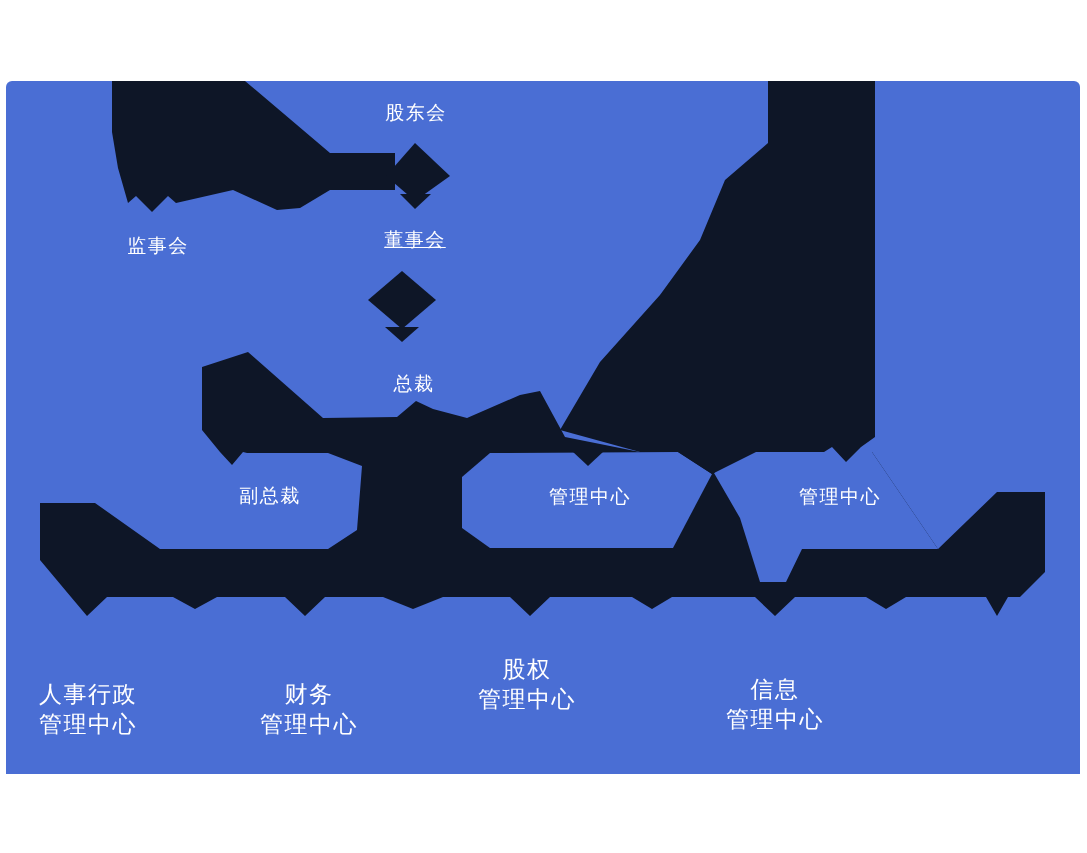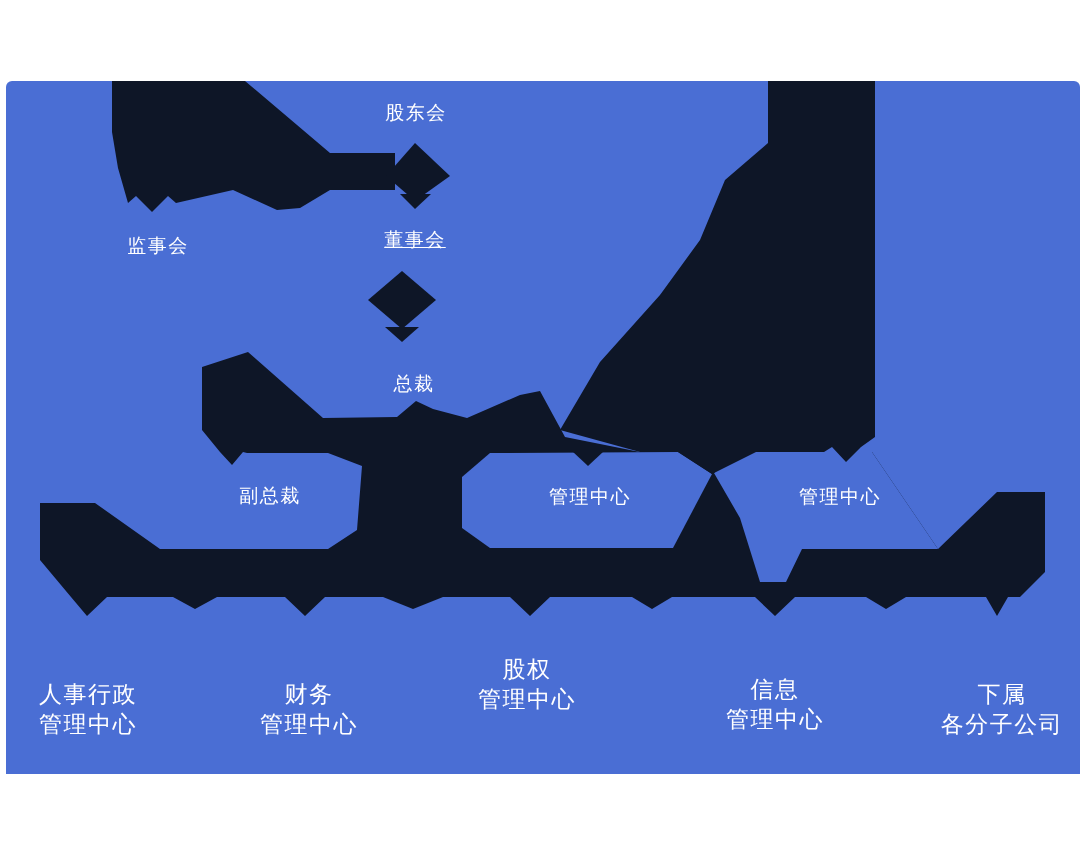--- a/index.html
+++ b/index.html
@@ -110,18 +110,14 @@
     <span>管理中心</span>
   </div>
   <div class="node two-line" style="left:527px; top:684px;">
     <span>股权</span>
     <span>管理中心</span>
   </div>
   <div class="node two-line" style="left:775px; top:704px;">
     <span>信息</span>
     <span>管理中心</span>
   </div>
-  <div class="node two-line" style="left:1002px; top:709px;">
-    <span>下属</span>
-    <span>各分子公司</span>
-  </div>
 
 </div>
 
 </body></html>

